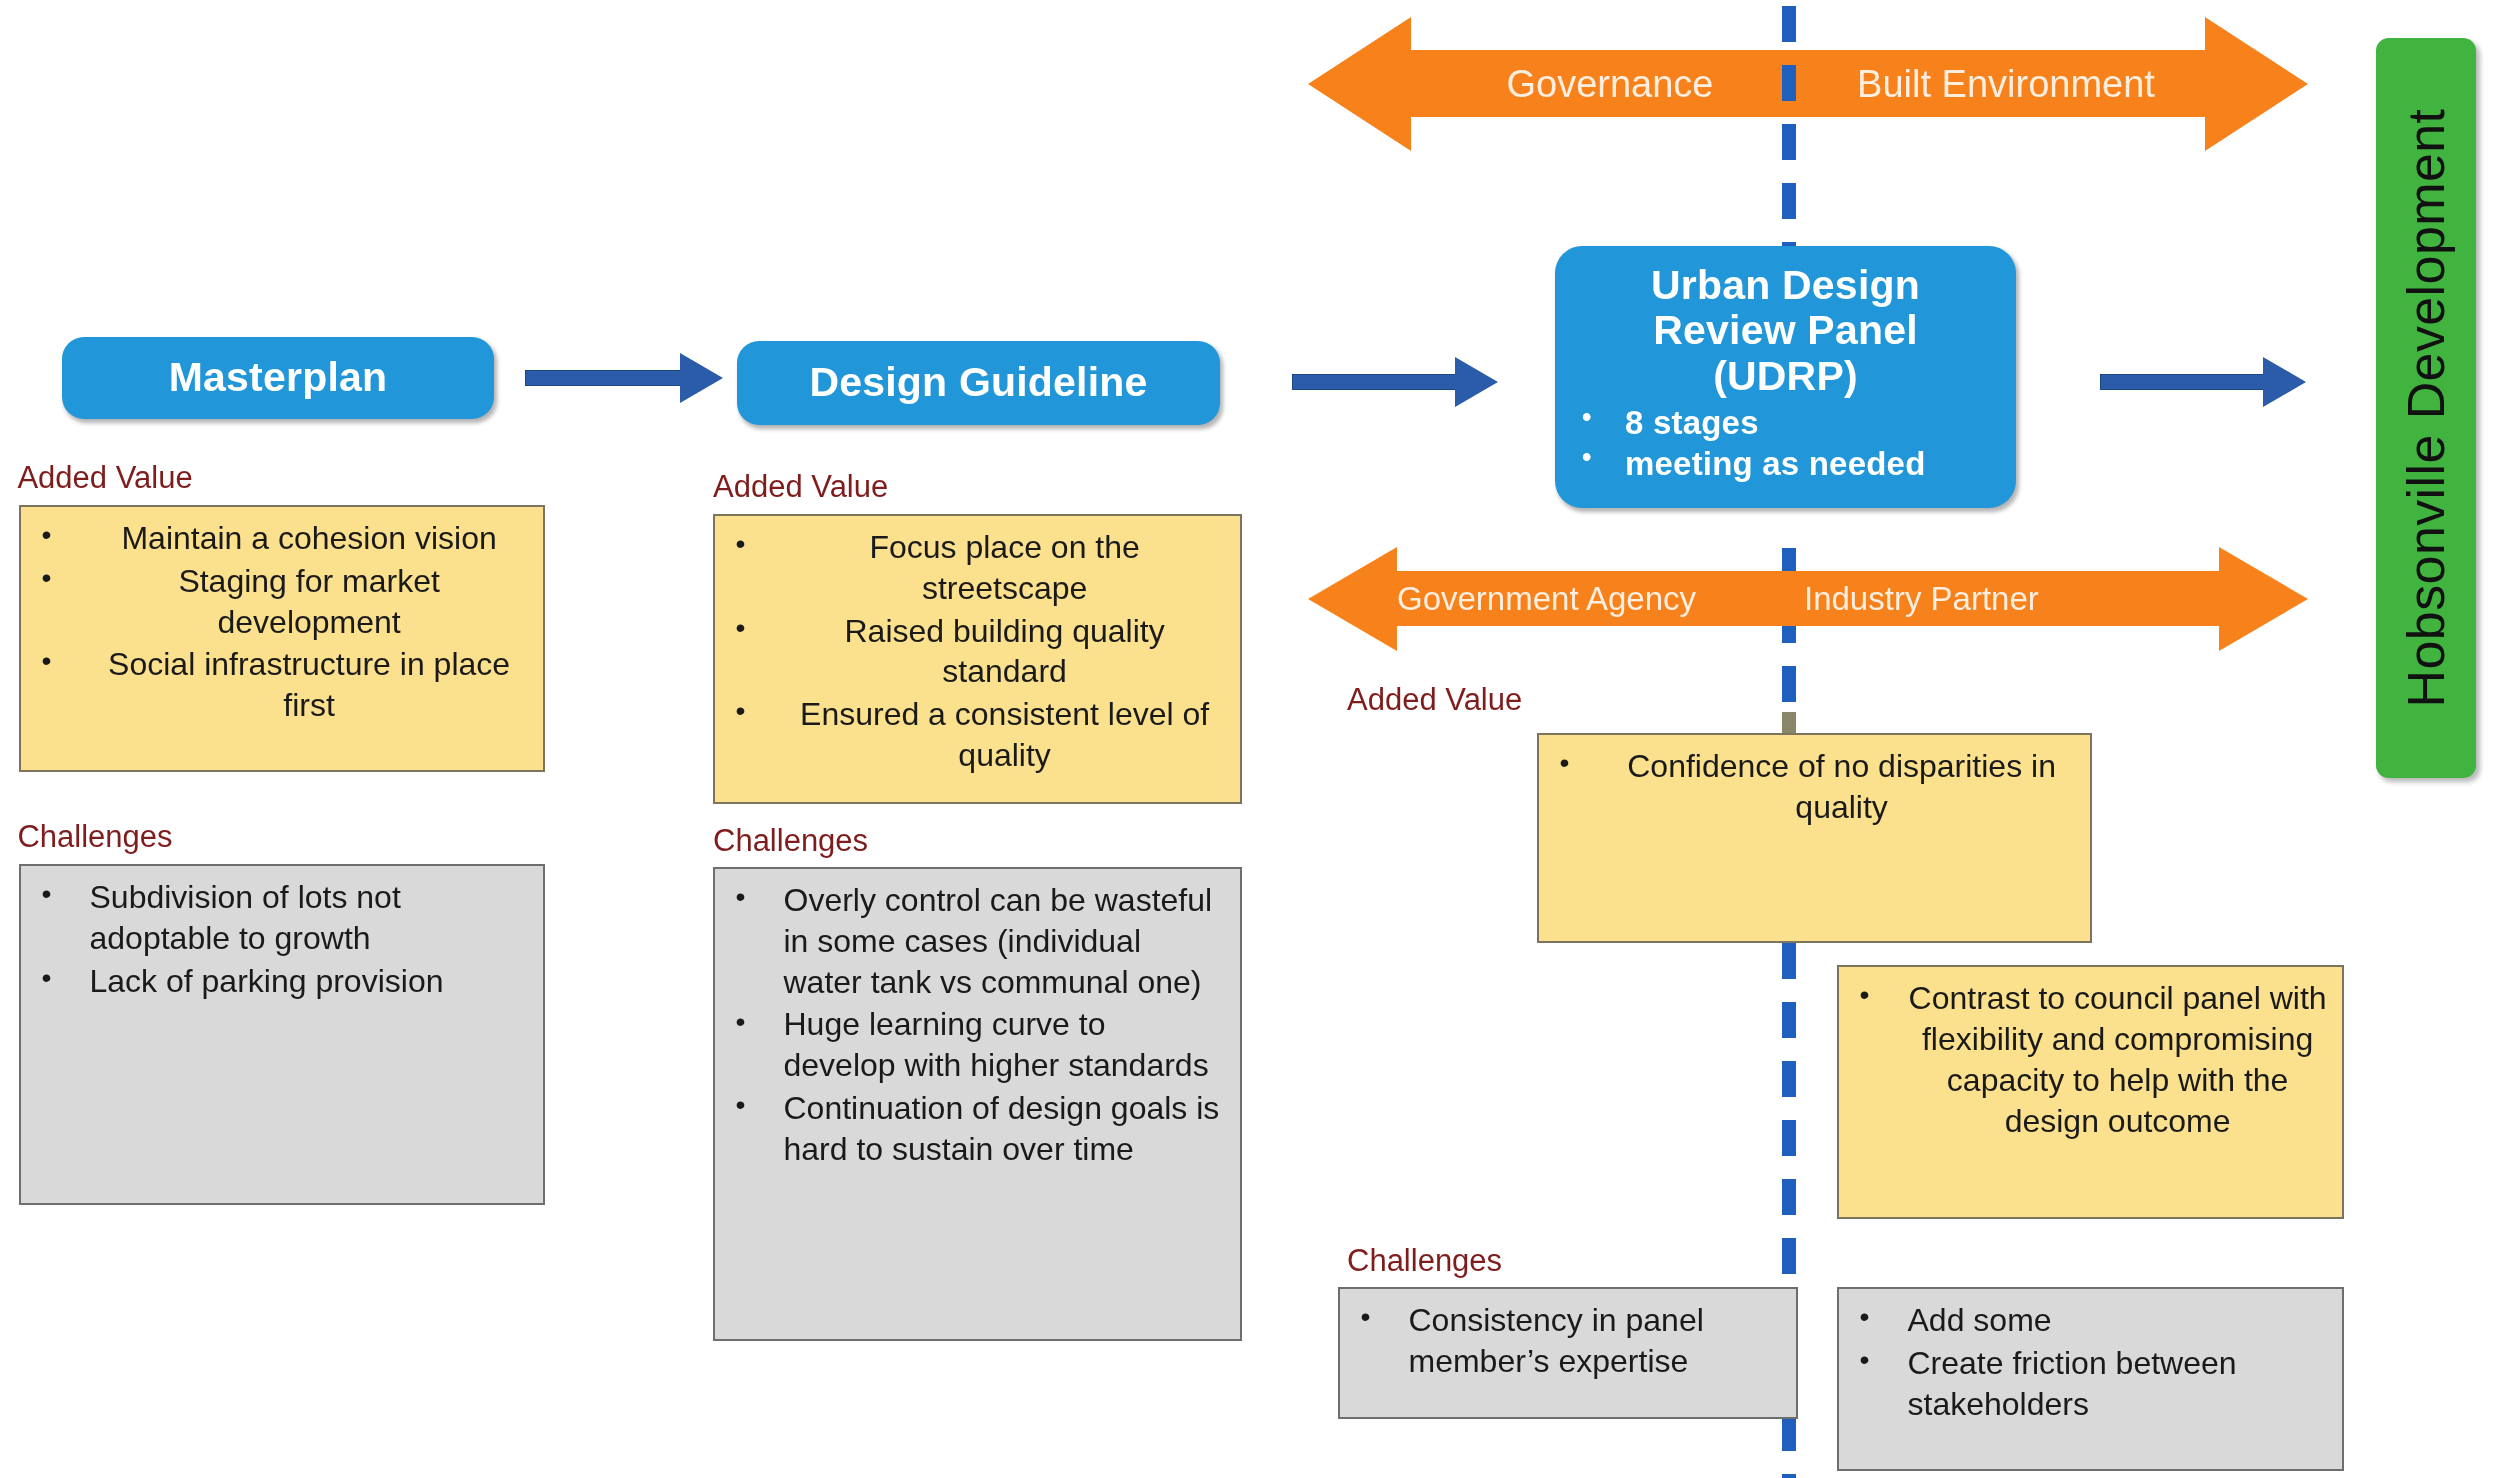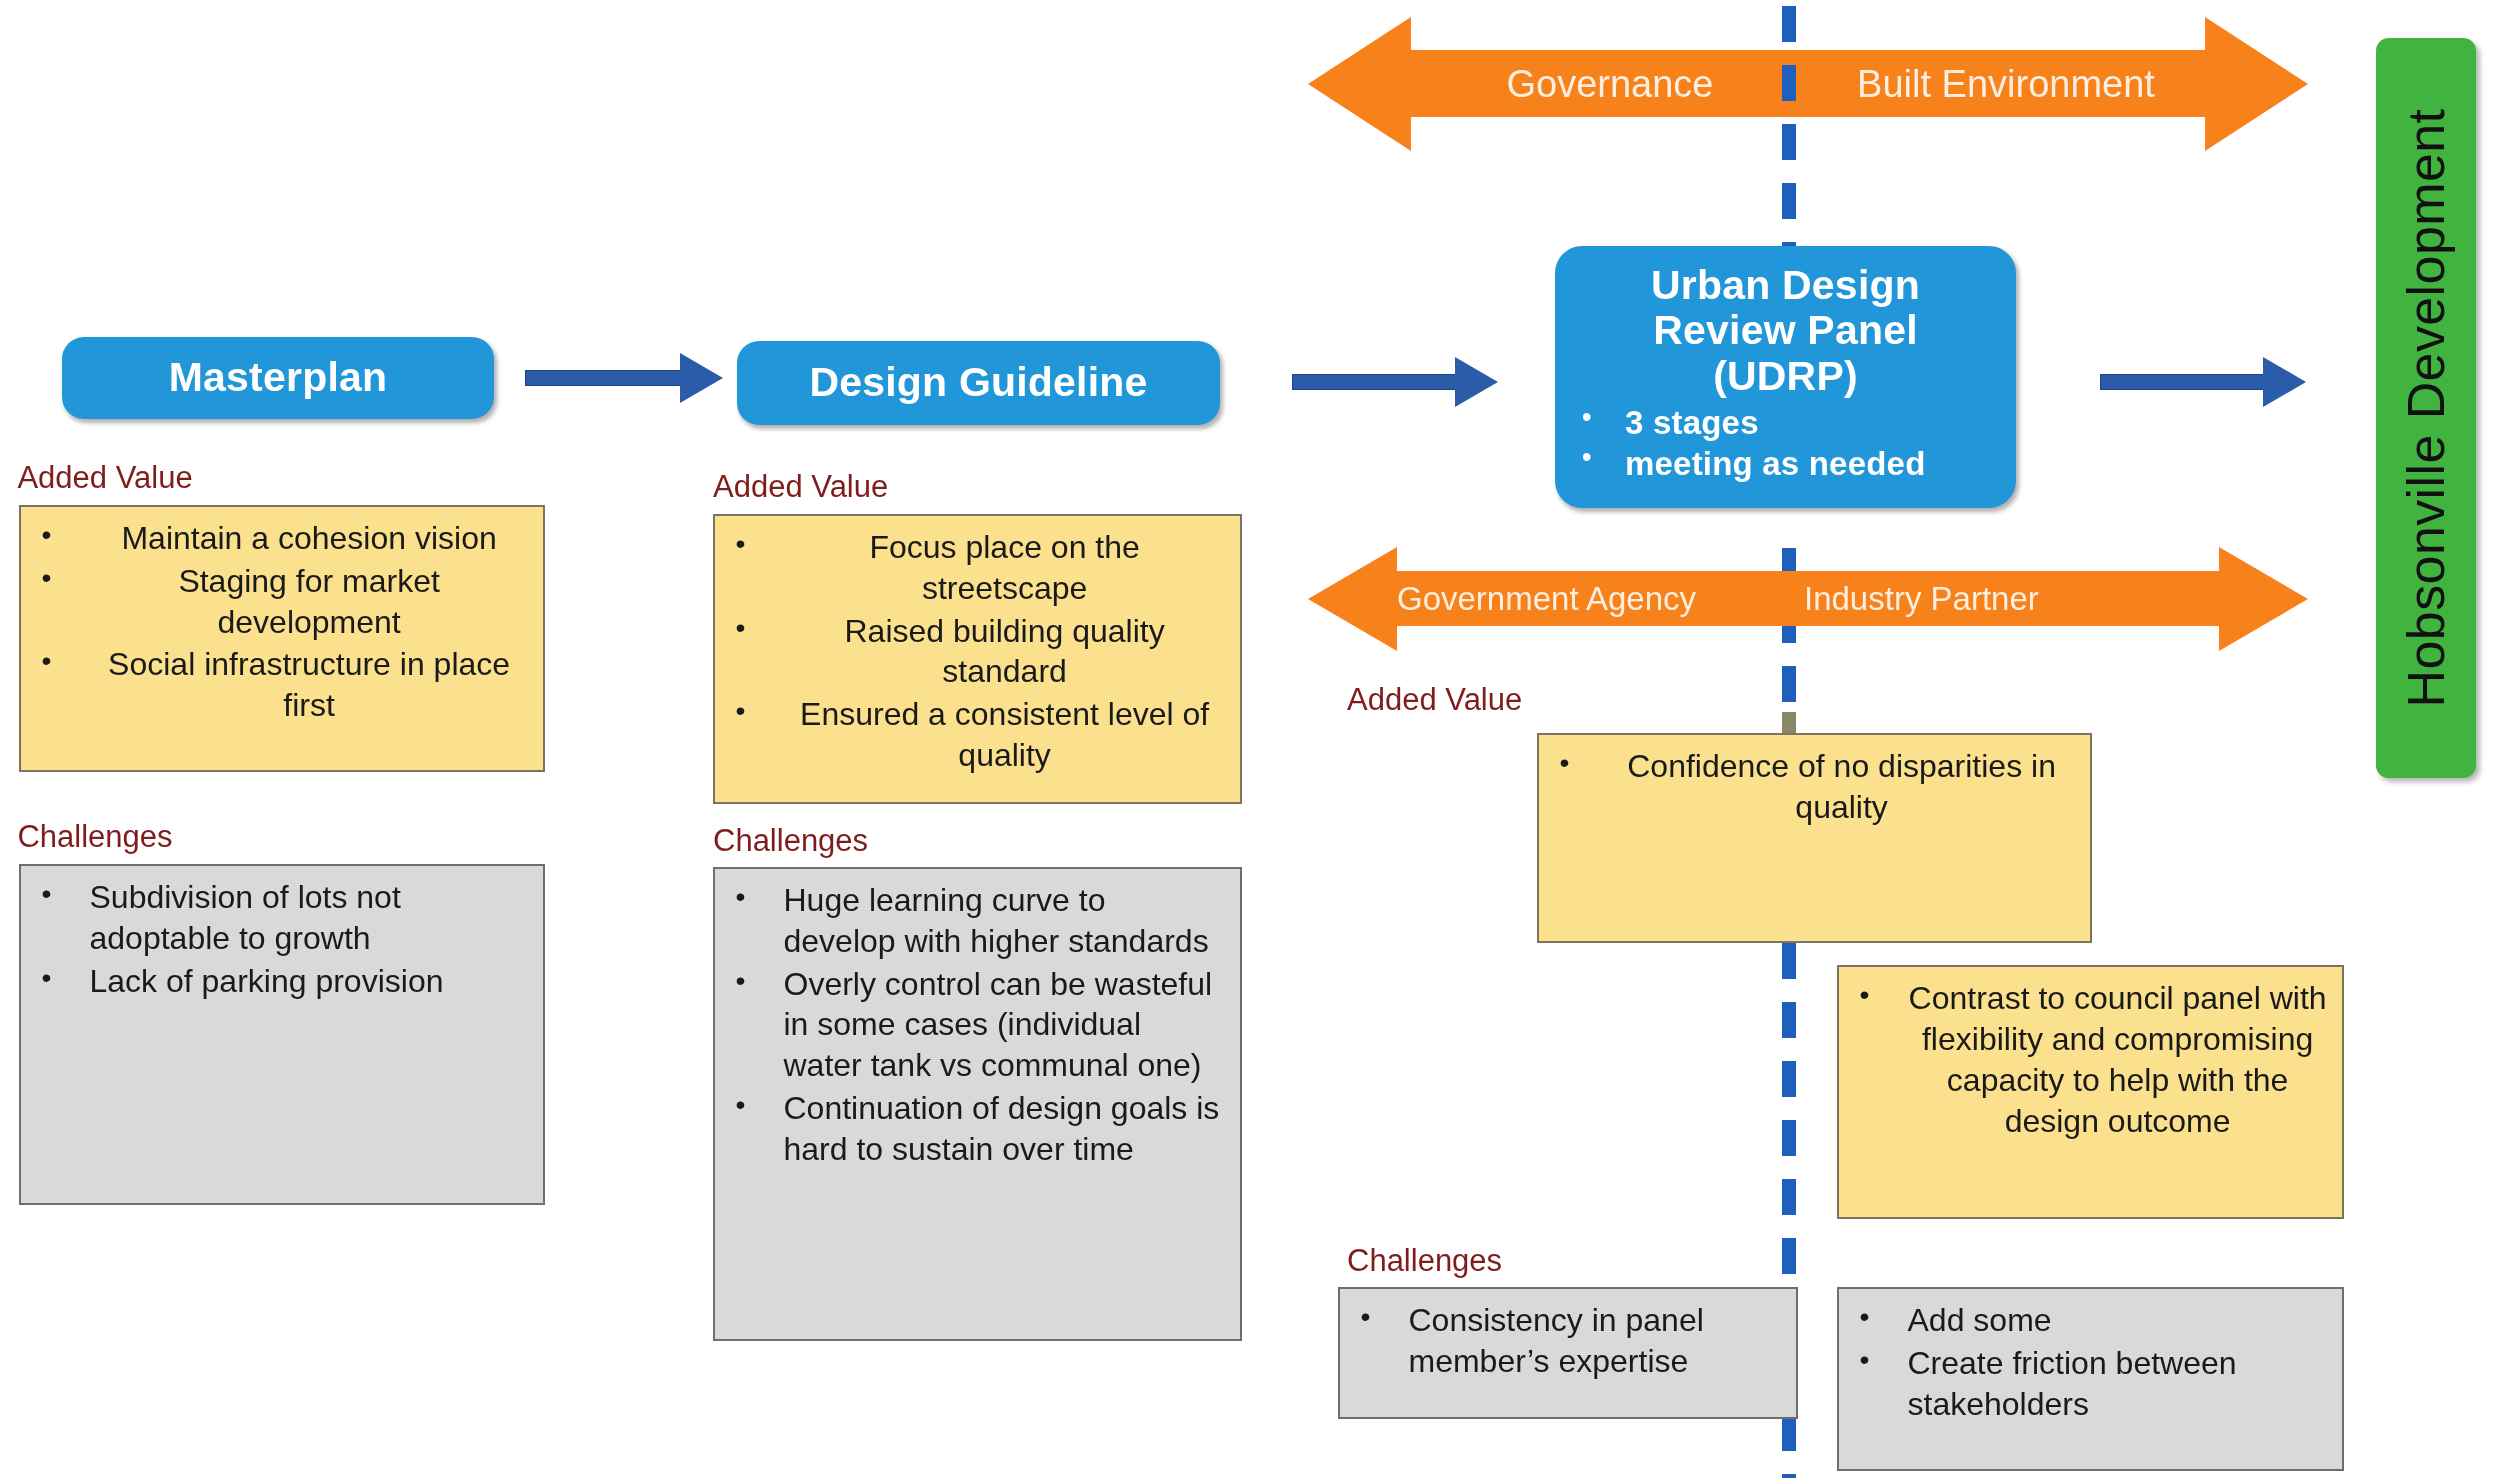--- a/index.html
+++ b/index.html
@@ -245,21 +245,21 @@
   <div class="dash-line" style="left:1782px; top:943px; height:536px;"></div>
 
   <div class="proc-box" style="left:1555px; top:246px; width:461px; height:262px; border-radius:27px;">
     <div class="udrp-inner">
       <div class="udrp-title">
         <span>Urban Design</span><br>
         <span>Review Panel</span><br>
         <span>(UDRP)</span>
       </div>
       <ul class="udrp-list">
-        <li>3 stages</li>
+        <li>8 stages</li>
         <li>meeting as needed</li>
       </ul>
     </div>
   </div>
 
   <div class="orange-bar" style="left:1308px; top:547px; width:1000px; height:103px;">
     <div class="tip-left" style="left:0px; top:0px;
                 border-top:52px solid transparent;
                 border-bottom:52px solid transparent;
                 border-right:89px solid #f7821b;"></div>
@@ -314,22 +314,22 @@
       <li>Focus place on the streetscape</li>
       <li>Raised building quality standard</li>
       <li>Ensured a consistent level of quality</li>
     </ul>
   </div>
 
   <div class="caption" style="left:713px; top:823px;">Challenges</div>
 
   <div class="listbox grey" style="left:713px; top:867px; width:529px; height:474px;">
     <ul>
+      <li>Overly control can be wasteful in some cases (individual water tank vs communal one)</li>
       <li>Huge learning curve to develop with higher standards</li>
-      <li>Overly control can be wasteful in some cases (individual water tank vs communal one)</li>
       <li>Continuation of design goals is hard to sustain over time</li>
     </ul>
   </div>
 
   <div class="flow-arrow" style="left:1292px; top:357px; width:206px;">
     <div class="shaft" style="width:165px;"></div>
     <div class="head" style="left:163px;"></div>
   </div>
 
   <div class="flow-arrow" style="left:2100px; top:357px; width:206px;">

